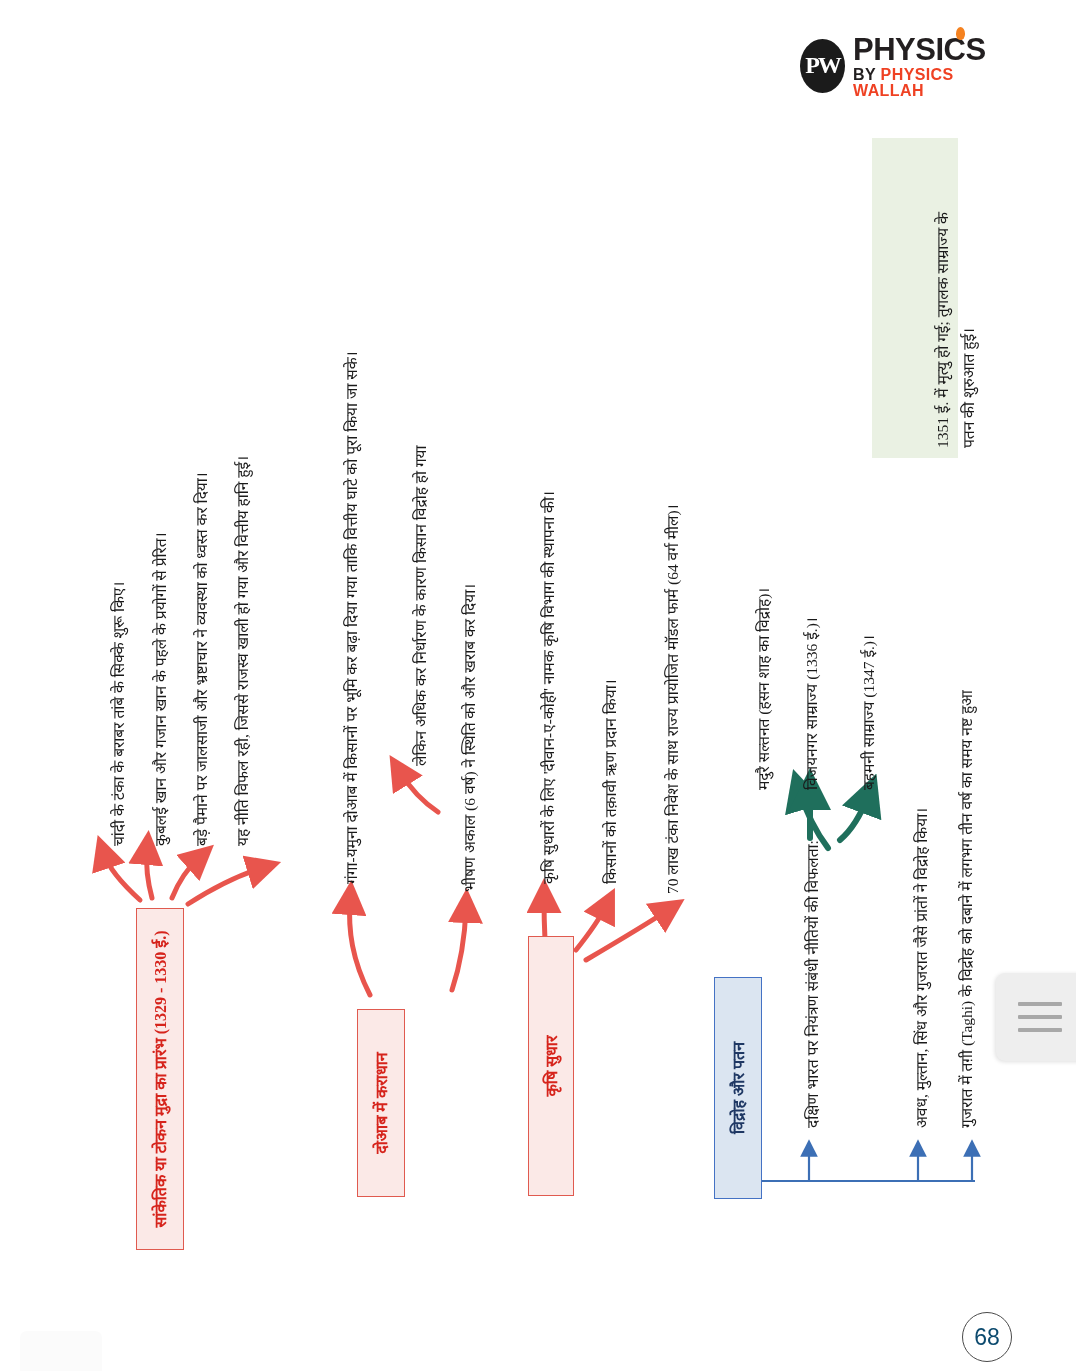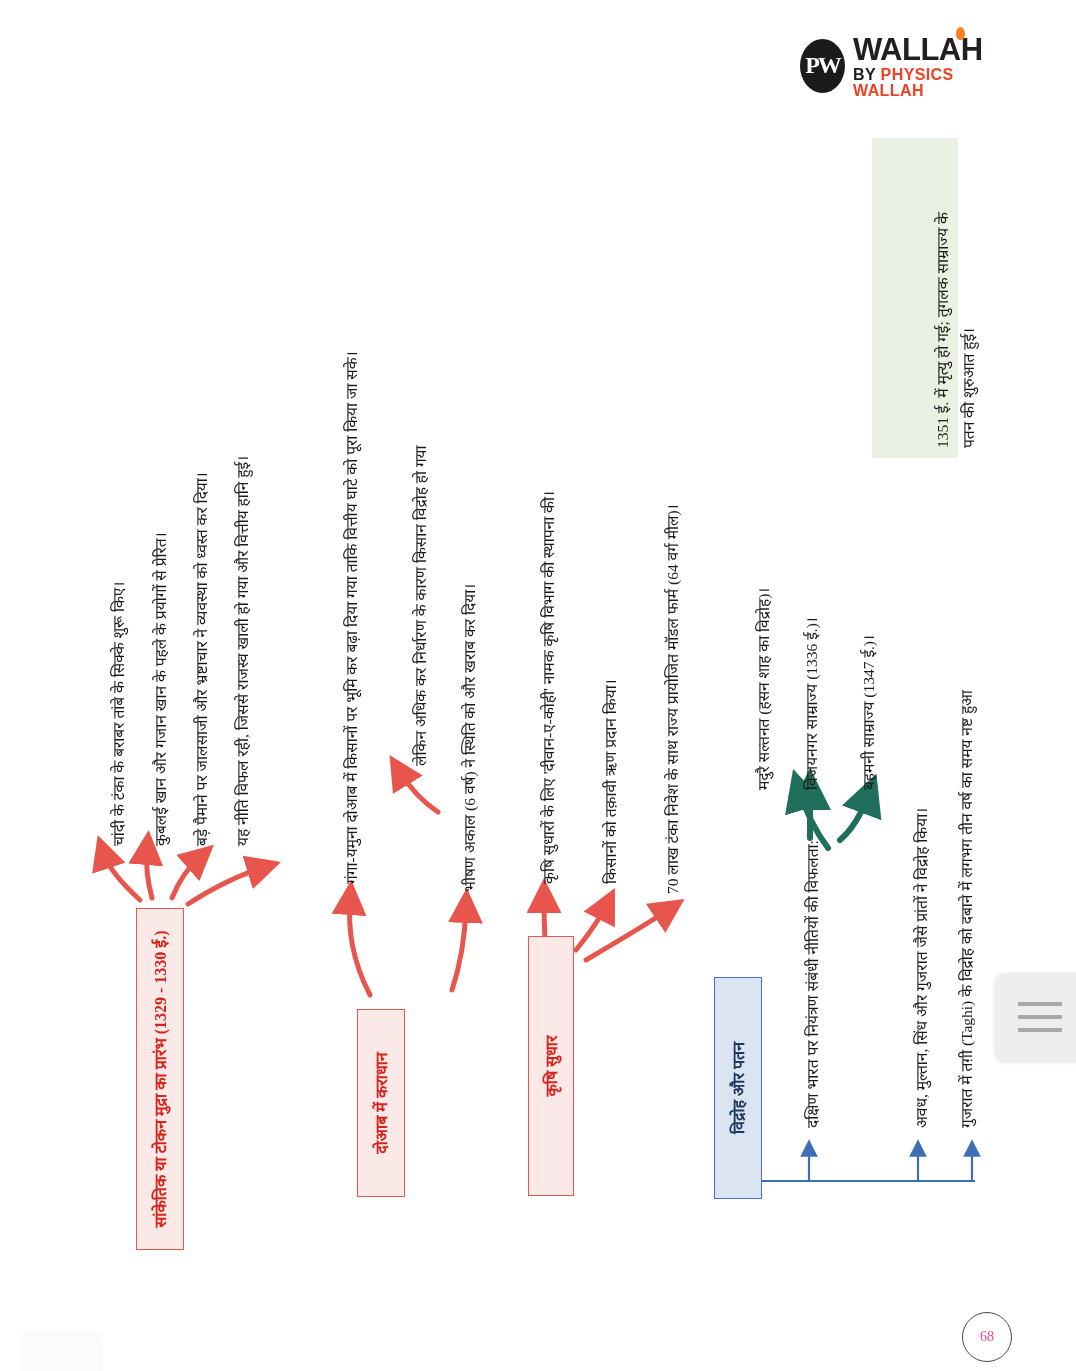--- a/index.html
+++ b/index.html
@@ -68,21 +68,21 @@
     font-size:15.5px;
     color:#1a1a1a;
     line-height:1.9;
   }
 
   
   .pagenum{
     position:absolute;left:962px;top:1312px;width:48px;height:48px;
     border:1.3px solid #4a4a4a;border-radius:50%;
     display:flex;align-items:center;justify-content:center;
-    font-family:Liberation Serif, serif;font-size:14px;color:#ec4899;
+    font-family:Liberation Sans, sans-serif;font-size:23px;color:#0c4a6e;
   }
 
   
   .menu-panel{
     position:absolute;left:996px;top:973px;width:88px;height:88px;
     background:#eeeeee;border-radius:9px 0 0 9px;
     box-shadow:-1px 1px 4px rgba(0,0,0,0.13);
     display:flex;flex-direction:column;justify-content:center;
     align-items:center;gap:9px;
   }
@@ -102,21 +102,21 @@
 <div class="page">
 
   <div class="logo">
     <div class="logo-badge">
       <div class="pw">
           <i>PW</i>
         </div>
     </div>
     <div class="logo-text">
       <div class="logo-main">
-        <span>WALLAH</span>
+        <span>PHYSICS</span>
         <span class="logo-dot"></span>
       </div>
       <div class="logo-sub">
         <span>BY </span><b>PHYSICS WALLAH</b>
       </div>
     </div>
   </div>
 
   <svg class="overlay">
     <defs>

